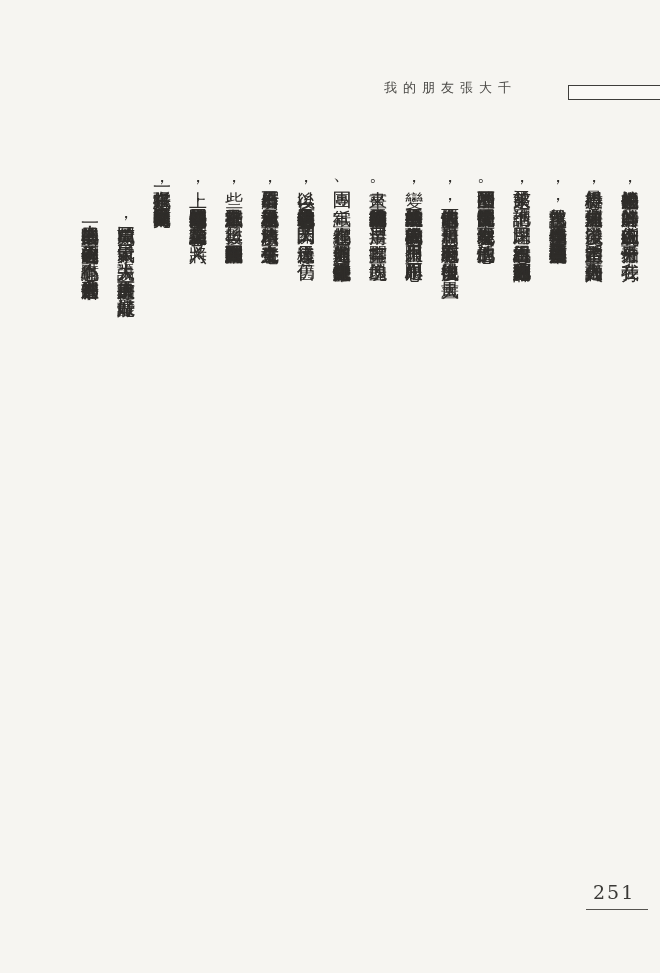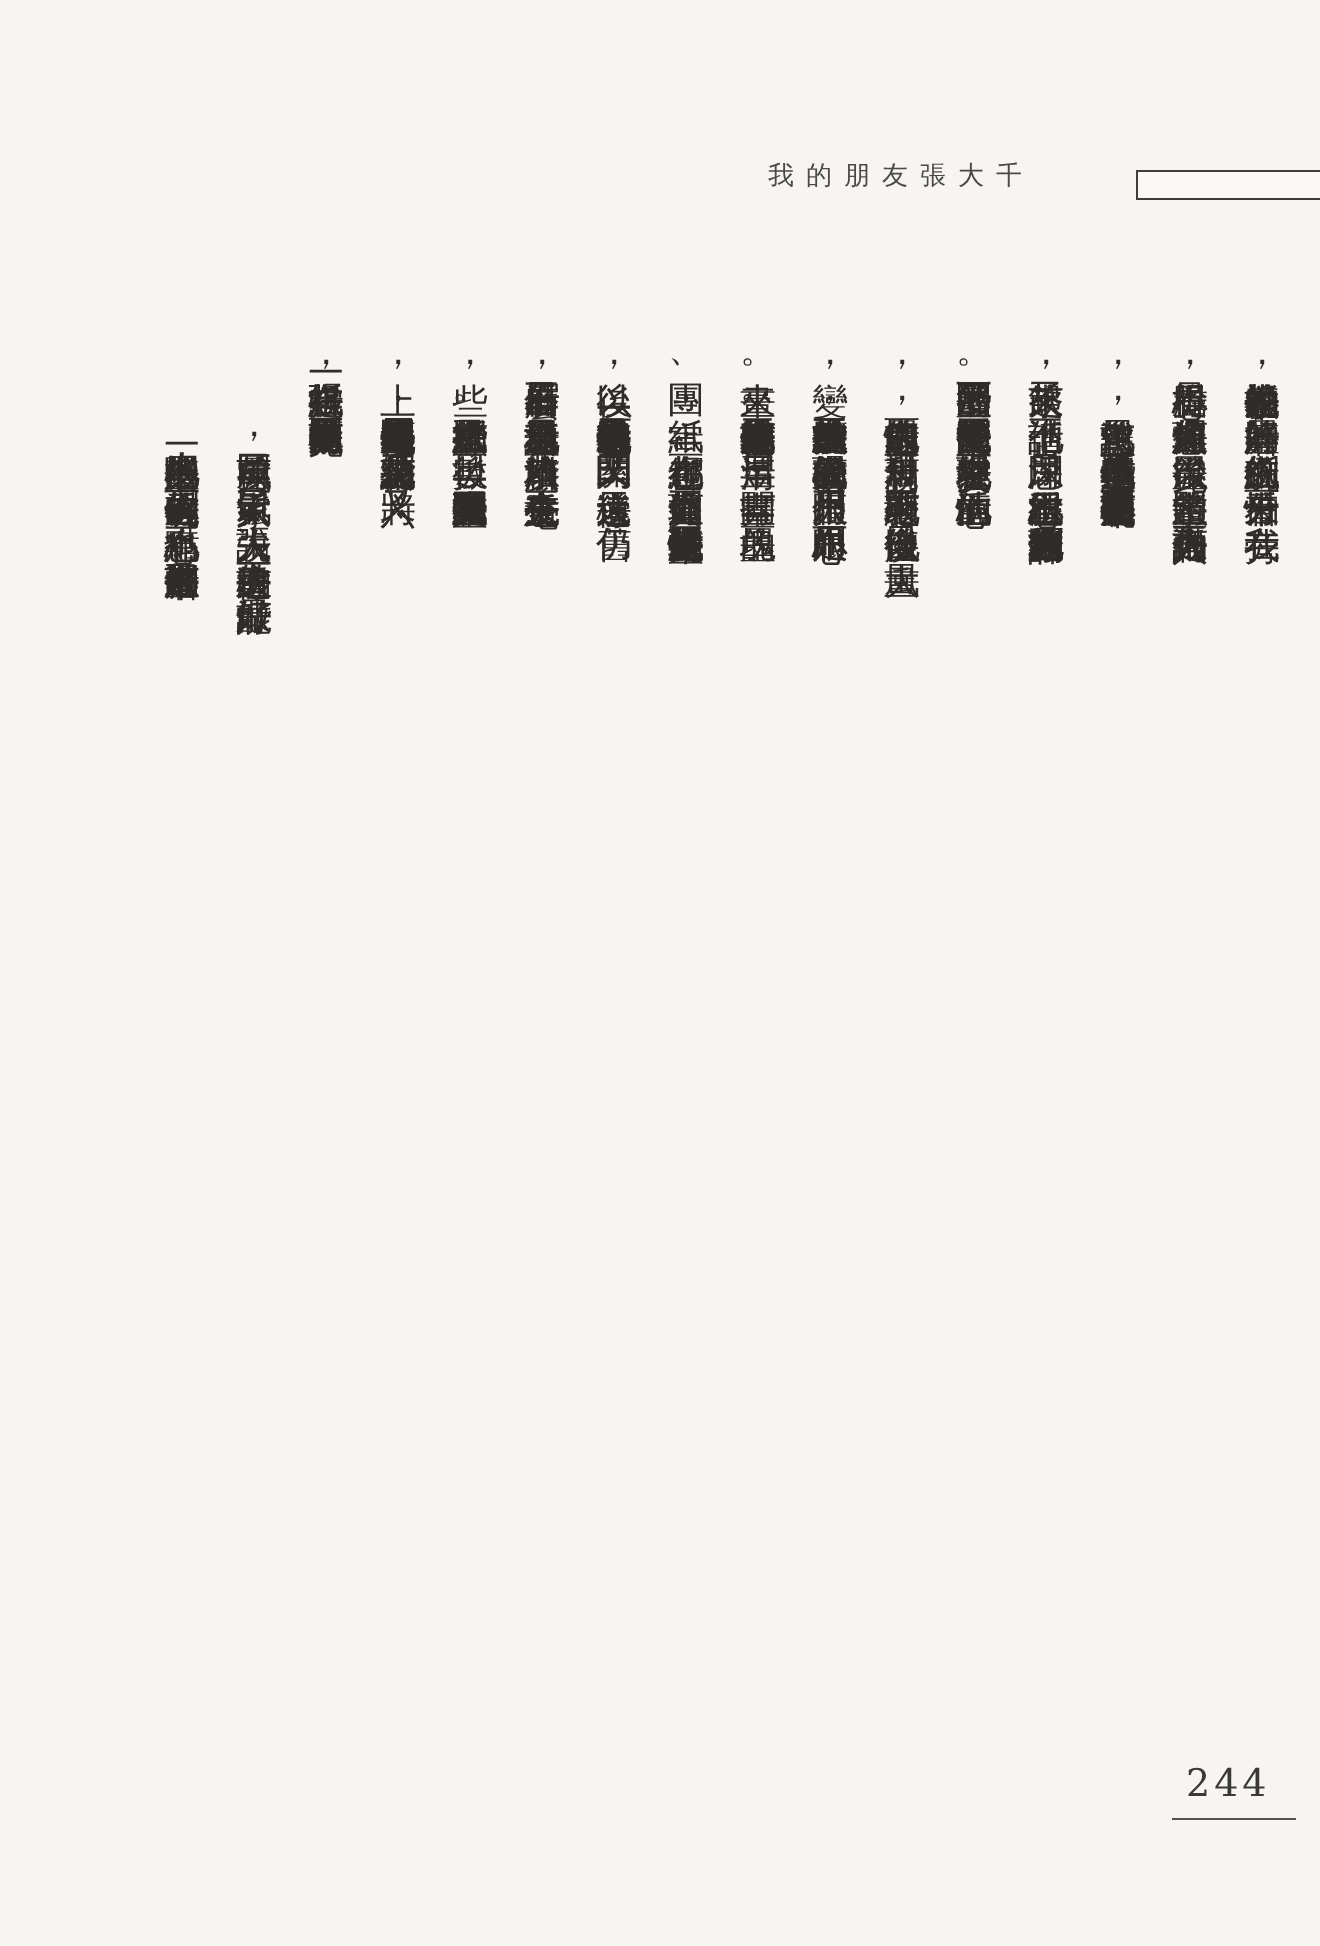--- a/index.html
+++ b/index.html
@@ -88,16 +88,16 @@
     <div class="col">團團、宣紙，也都縐在一起，眞不知道如何處理，大千先生不慌不忙的將每張宣紙整理</div>
     <div class="col">以後，又將早就準備的石青也一碗一碗的潑上去，門又關了一天：這樣一連幾天，仍舊</div>
     <div class="col">看不出什麼眉目，只看見新地毯上東一塊墨漬，西一堆顏料水漬，大千先生毫不在意這</div>
     <div class="col">些，只顧在那些宣紙上比畫。數日後，張夫人和保羅將墨團團的宣紙一張一張抬到畫桌</div>
     <div class="col">上，大千先生又用毛筆將每個墨團團連接起來，又加上荷花一朵一朵點綴上去，又將六</div>
     <div class="col">張宣紙拼在一起，果然是一幅構圖完整的巨荷圖。</div>
     <div class="col">　　巨荷圖完成了，大家鬆了一口氣。張夫人說：「下次再畫這樣的大畫，最好能訂做</div>
     <div class="col">　　一架磨墨的機器吧！看起你一碗一碗的倒下去，一點也不心痛，那裡知道磨墨人的辛苦</div>
   </div>
 
-  <span class="page-number">244</span>
+  <span class="page-number">251</span>
   <span class="page-number-rule"></span>
 
 </div>
 
 </body></html>

